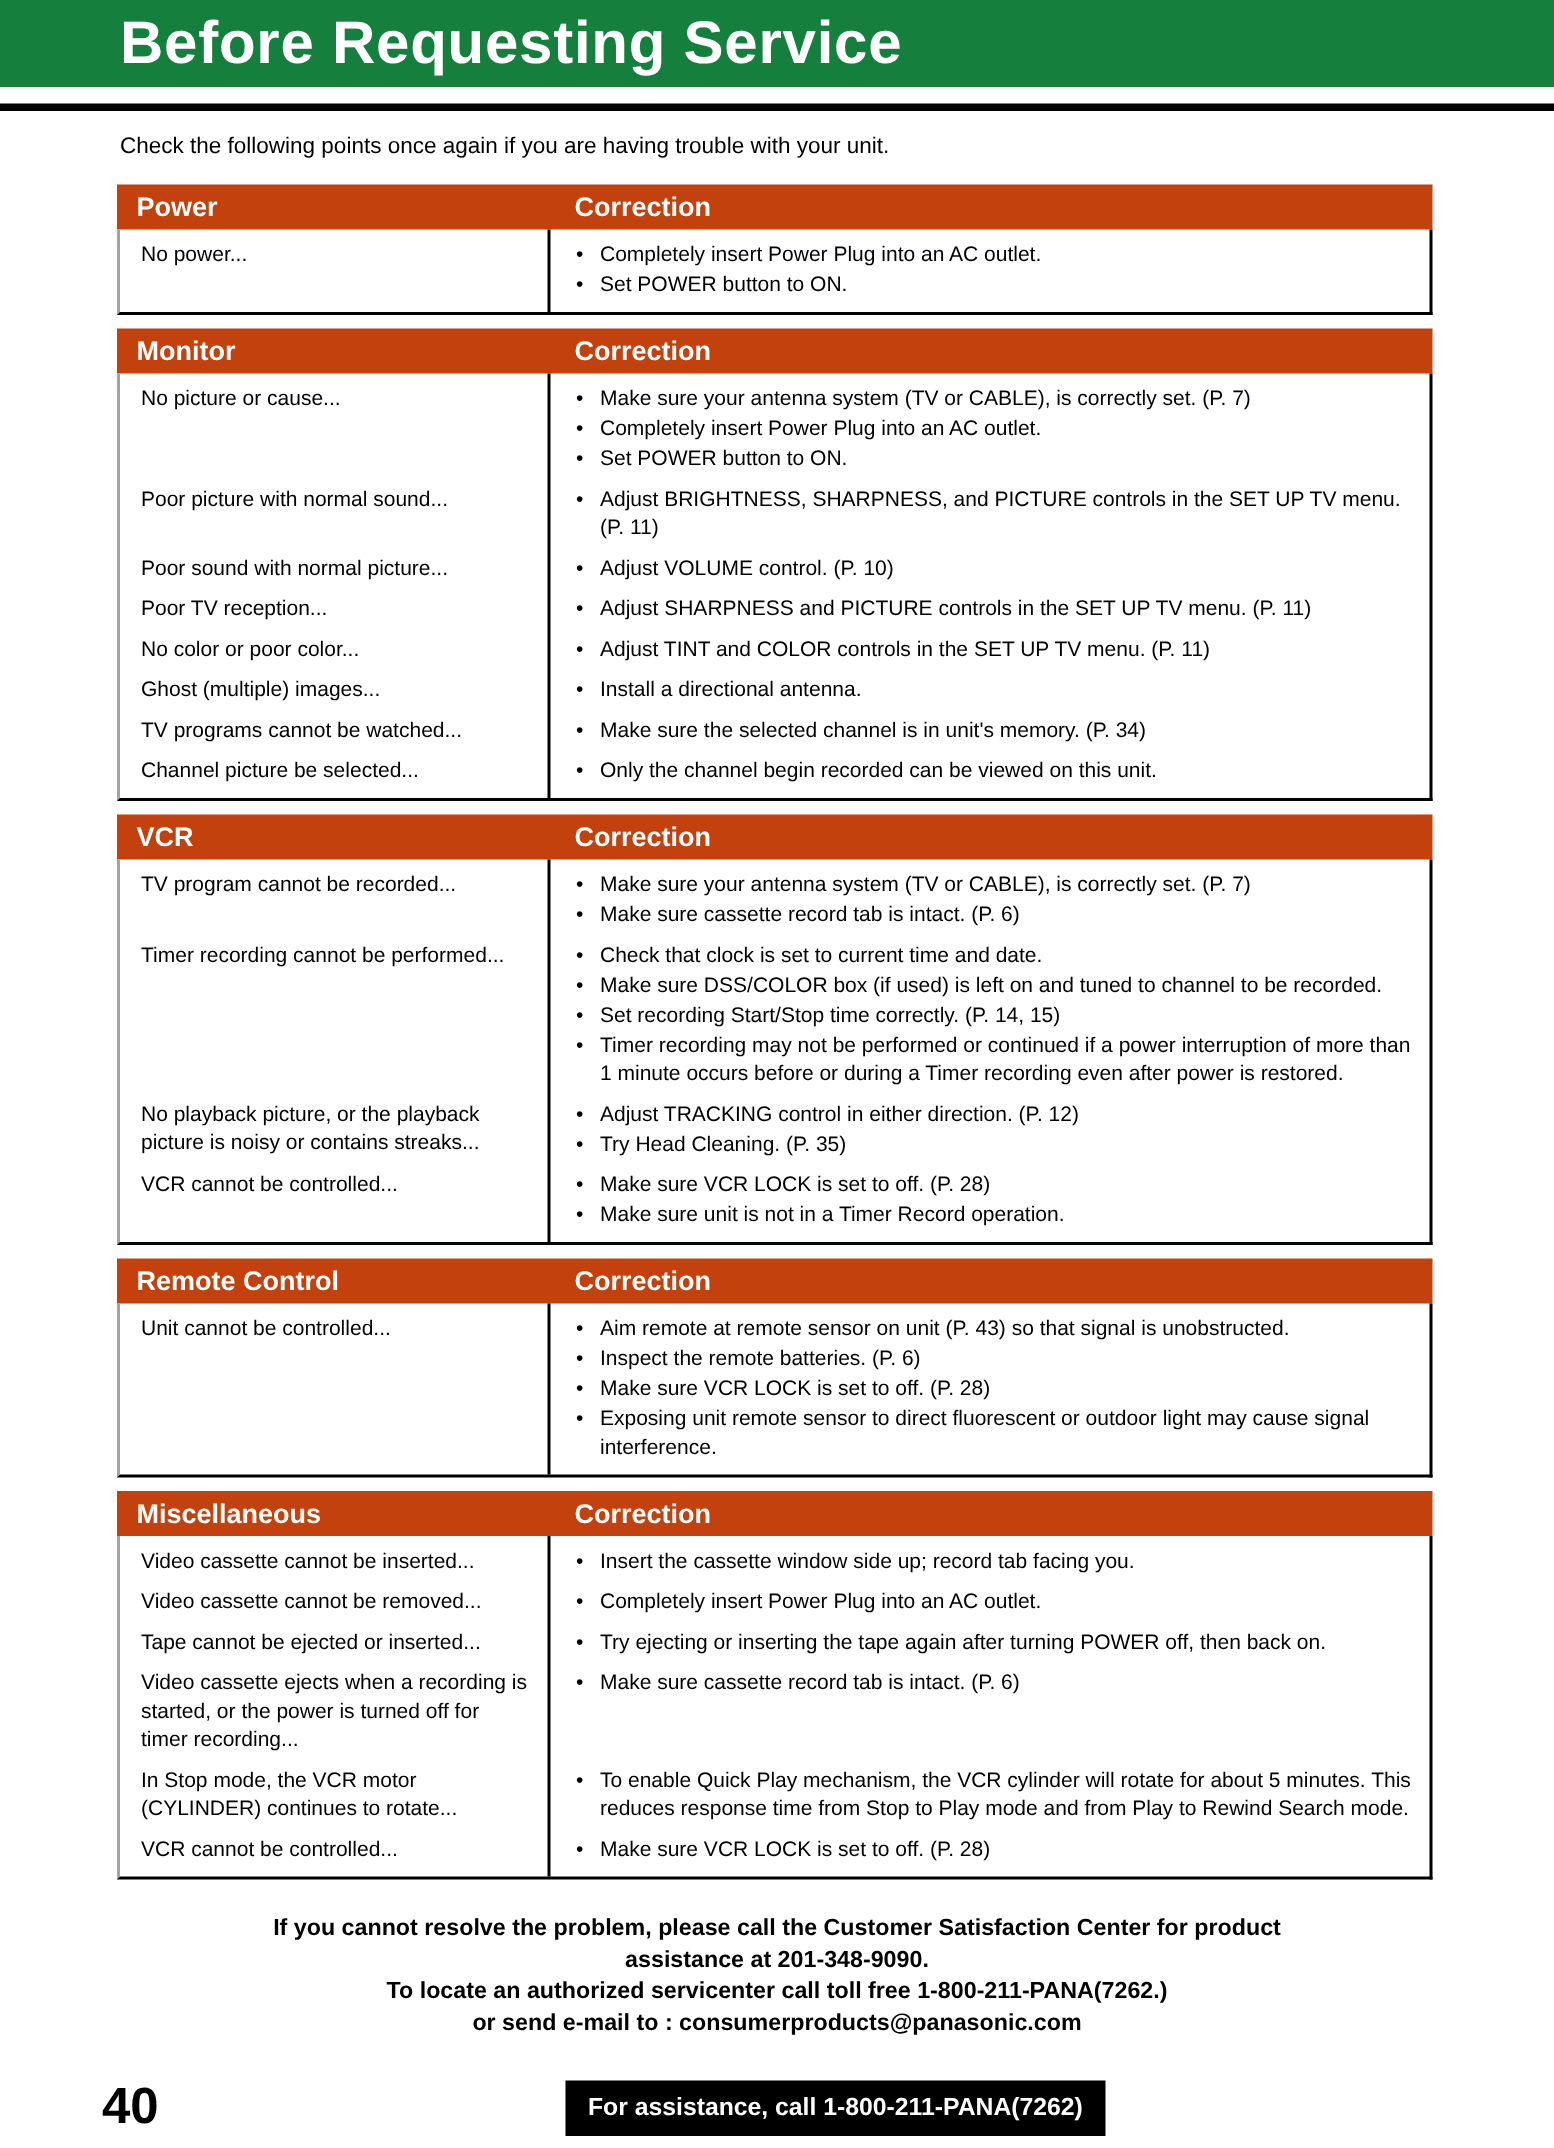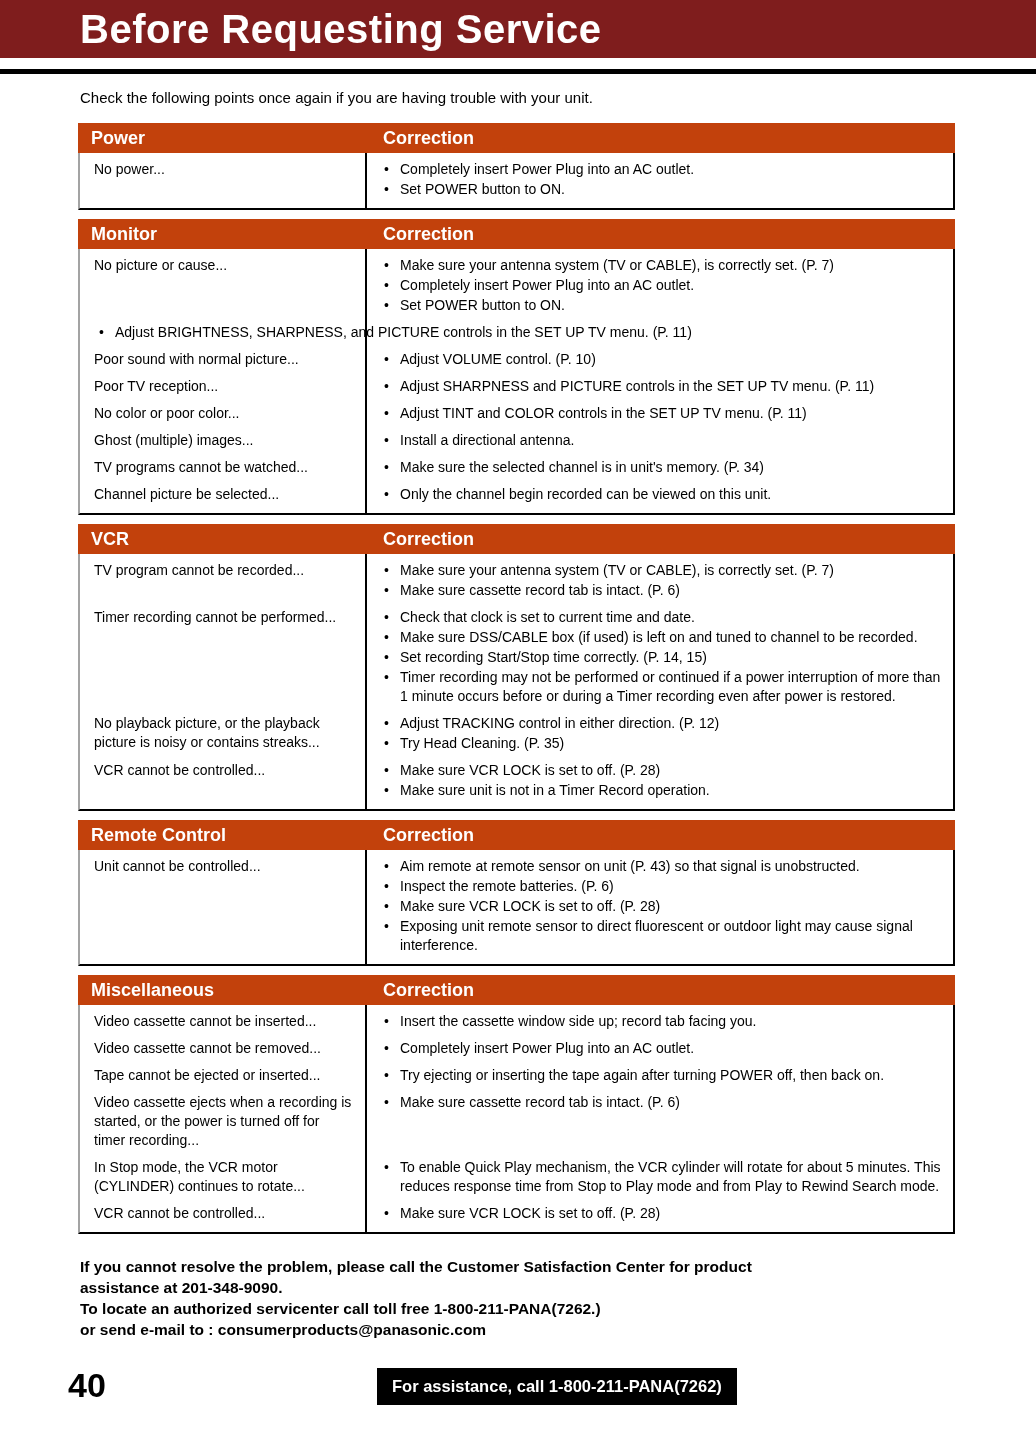--- a/index.html
+++ b/index.html
@@ -3,21 +3,21 @@
 <meta charset="utf-8">
 <style>
   html,body { margin:0; padding:0; }
   body {
     width:1036px; height:1432px;
     background:#ffffff; color:#000;
     font-family:"Liberation Sans", sans-serif;
     position:relative; overflow:hidden;
   }
   .banner {
-    background:#7f1d1d; color:#fff;
+    background:#15803d; color:#fff;
     height:58px; display:flex; align-items:center;
     padding-left:80px; box-sizing:border-box;
     font-size:40px; font-weight:bold; letter-spacing:0.5px;
   }
   .title-rule { height:5px; background:#000; margin-top:11px; }
   .intro { margin:15px 80px 0 80px; font-size:15px; }
   .sections { margin:17px 81px 0 78px; }
   .section { margin-bottom:9px; }
   .section-header {
     background:#c2410c; color:#fff;
@@ -39,21 +39,21 @@
     padding:0 12px 0 14px;
     font-size:14px; line-height:19px;
   }
   .cell-corrections { flex:1; padding:0 12px 0 19px; }
   .corr-line { display:flex; font-size:14px; line-height:19px; }
   .corr-line + .corr-line { margin-top:1px; }
   .bullet { width:16px; flex:none; }
   .corr-text { flex:1; }
   .footer-text {
     margin:22px 80px 0 80px;
-    font-weight:bold; font-size:15.5px; line-height:21px;
+    font-weight:bold; font-size:15.5px; line-height:21px;text-align:center;
   }
   .footer-row { position:relative; margin-top:26px; height:42px; }
   .page-number {
     position:absolute; left:68px; top:0;
     font-size:34px; font-weight:bold;
   }
   .assist-bar {
     position:absolute; left:330px; top:2px;
     background:#000; color:#fff;
     font-weight:bold; font-size:16.5px;
@@ -109,20 +109,21 @@
               <div class="bullet">•</div>
               <div class="corr-text">Completely insert Power Plug into an AC outlet.</div>
             </div>
             <div class="corr-line">
               <div class="bullet">•</div>
               <div class="corr-text">Set POWER button to ON.</div>
             </div>
           </div>
         </div>
         <div class="row">
+          <div class="cell-problem">Poor picture with normal sound...</div>
           <div class="cell-corrections">
             <div class="corr-line">
               <div class="bullet">•</div>
               <div class="corr-text">Adjust BRIGHTNESS, SHARPNESS, and PICTURE controls in the SET UP TV menu. (P. 11)</div>
             </div>
           </div>
         </div>
         <div class="row">
           <div class="cell-problem">Poor sound with normal picture...</div>
           <div class="cell-corrections">
@@ -200,21 +201,21 @@
         </div>
         <div class="row">
           <div class="cell-problem">Timer recording cannot be performed...</div>
           <div class="cell-corrections">
             <div class="corr-line">
               <div class="bullet">•</div>
               <div class="corr-text">Check that clock is set to current time and date.</div>
             </div>
             <div class="corr-line">
               <div class="bullet">•</div>
-              <div class="corr-text">Make sure DSS/CABLE box (if used) is left on and tuned to channel to be recorded.</div>
+              <div class="corr-text">Make sure DSS/COLOR box (if used) is left on and tuned to channel to be recorded.</div>
             </div>
             <div class="corr-line">
               <div class="bullet">•</div>
               <div class="corr-text">Set recording Start/Stop time correctly. (P. 14, 15)</div>
             </div>
             <div class="corr-line">
               <div class="bullet">•</div>
               <div class="corr-text">Timer recording may not be performed or continued if a power interruption of more than 1 minute occurs before or during a Timer recording even after power is restored.</div>
             </div>
           </div>

